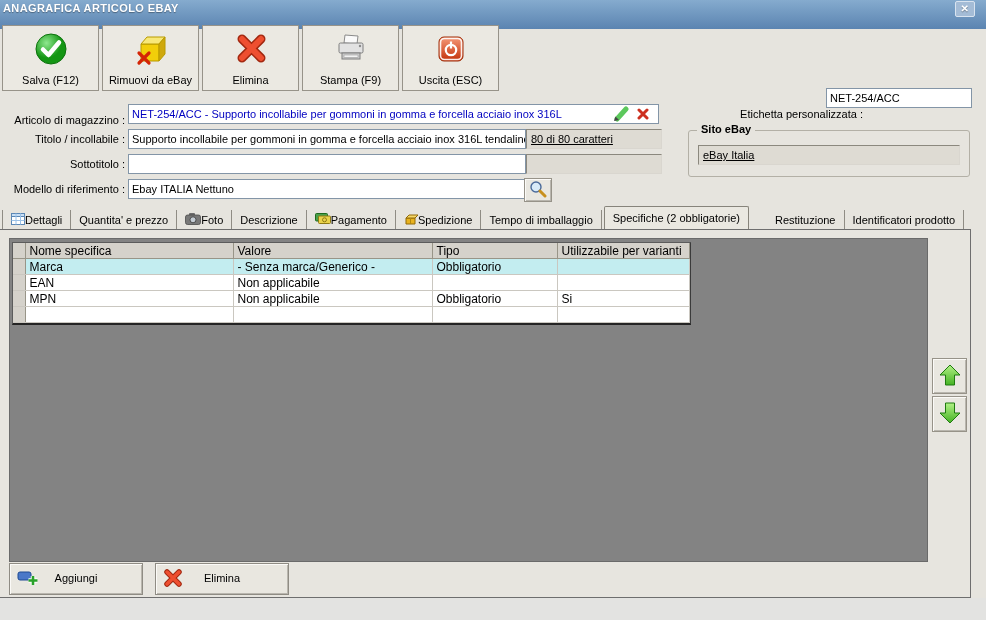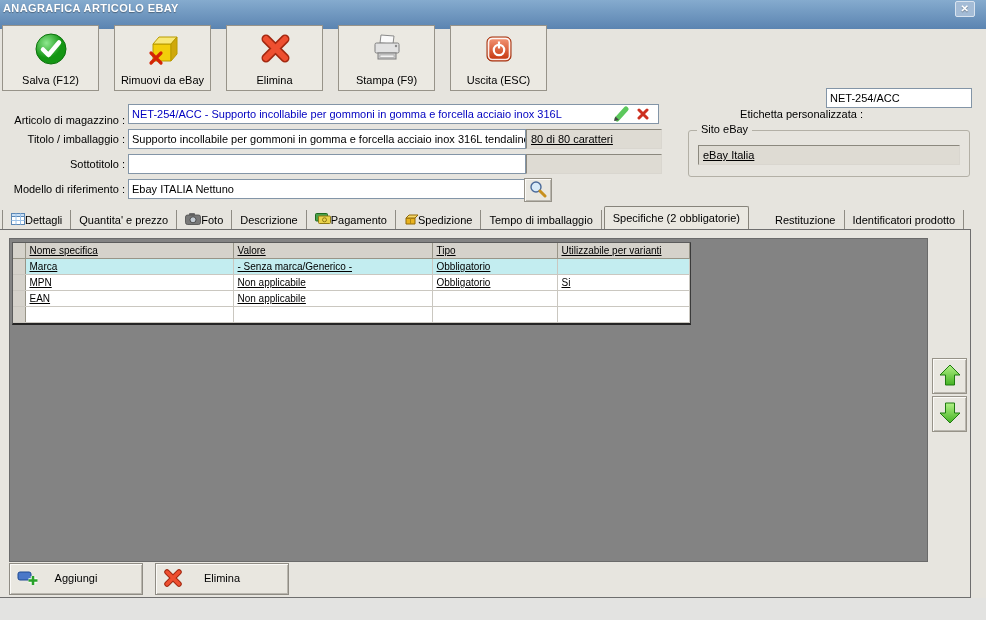--- a/index.html
+++ b/index.html
@@ -1,44 +1,44 @@
 <!DOCTYPE html>
 <html><head>
 <meta charset="utf-8">
 <style>
   html,body{margin:0;padding:0;background:#e3e1dc;font-family:"Liberation Sans",sans-serif;font-size:11px;color:#000;}
   .window{position:relative;width:986px;height:620px;background:#e6e4de;overflow:hidden;}
   
   .titlebar{position:absolute;left:0;top:0;width:986px;height:29px;background:linear-gradient(#85abce,#5b84b1);color:#fff;font-weight:bold;line-height:17px;padding-left:3px;box-sizing:border-box;text-shadow:0 1px 1px rgba(0,0,0,.35);letter-spacing:.4px;}
   .close-btn{position:absolute;top:1px;right:11px;width:18px;height:14px;background:#a4bcd6;border:1px solid #d9e4f0;border-radius:2px;color:#fff;font-size:10px;font-weight:bold;line-height:13px;text-align:center;cursor:pointer;}
   
-  .toolbar{position:absolute;left:2px;top:25px;display:flex;gap:15px;align-items:flex-end;}
+  .toolbar{position:absolute;left:2px;top:25px;display:flex;gap:3px;align-items:flex-end;}
   .tb-btn{width:95px;height:64px;border:1px solid #979389;background:#ebe9e2;position:relative;cursor:pointer;}
   .tb-icon{height:40px;display:flex;align-items:center;justify-content:center;margin-top:3px;}
   .tb-label{position:absolute;bottom:4px;left:0;width:100%;text-align:center;}
   
   .lbl{position:absolute;height:19px;line-height:19px;text-align:right;}
   .fld{position:absolute;height:18px;line-height:18px;border:1px solid #8395a7;background:#fff;padding:0 3px;white-space:nowrap;overflow:hidden;}
   .fld.blue{color:#0000c0;}
   .ro{position:absolute;height:18px;line-height:18px;background:#dedbd3;border:1px solid;border-color:#8b887e #d9d6cf #d9d6cf #8b887e;padding:0 4px;white-space:nowrap;overflow:hidden;text-decoration:underline;}
   .groupbox{position:absolute;border:1px solid #b3b0a6;border-radius:3px;}
-  .groupbox .legend{position:absolute;top:-8px;left:8px;background:#e6e4de;padding:0 4px;}
+  .groupbox .legend{position:absolute;top:-8px;left:8px;background:#e6e4de;padding:0 4px;font-weight:bold;}
   .mini-btn{position:absolute;border:1px solid #979389;background:#e9e7e0;box-shadow:inset 1px 1px 0 #fbfaf7,inset -1px -1px 0 #b9b6ae;display:flex;align-items:center;justify-content:center;cursor:pointer;}
   .fld-icons{position:absolute;top:106px;display:flex;gap:7px;align-items:center;}
   
   .tabs{position:absolute;left:2px;top:207px;height:22px;display:flex;align-items:flex-end;}
   .tab{height:19px;display:flex;align-items:center;gap:0;padding:0 8px;border-right:1px solid #8f8c84;cursor:pointer;white-space:nowrap;}
   .tab:first-child{border-left:1px solid #8f8c84;}
   .tab.active{height:22px;background:#eae8e1;border:1px solid #87847b;border-bottom:none;border-radius:2px 2px 0 0;margin-left:2px;margin-right:18px;position:relative;z-index:3;}
   
   .page{position:absolute;left:-1px;top:229px;width:970px;height:367px;border:1px solid #6e6e6e;background:#e7e5df;}
   .panel{position:absolute;left:9px;top:8px;width:917px;height:322px;background:#838383;border:1px solid #6a6a6a;}
   
   .grid-wrap{position:absolute;left:2px;top:3px;border:1px solid #5c5c5c;border-bottom:2px solid #242424;border-right:1px solid #3a3a3a;}
-  table.grid{border-collapse:collapse;table-layout:fixed;font-size:10px;text-decoration:underline;}
+  table.grid{border-collapse:collapse;table-layout:fixed;font-size:12px;}
   table.grid td,table.grid th{height:15px;padding:0 0 0 4px;text-align:left;font-weight:normal;overflow:hidden;white-space:nowrap;}
   table.grid th{background:#d5d2cb;border-right:1px solid #989588;border-bottom:1px solid #989588;}
   table.grid td{background:#fff;border-right:1px solid #cac7c0;border-bottom:1px solid #cac7c0;}
   table.grid td.gutter{background:#d5d2cb;border-right:1px solid #989588;padding:0;}
   table.grid tr.sel td{background:#c3edf0;}
   table.grid tr.sel td.gutter{background:#d5d2cb;}
   td.b{font-weight:bold;}
   
   .arrow-btn{width:33px;height:34px;}
   
@@ -129,21 +129,21 @@
   <div class="fld-icons" style="left:612px;">
     <span><svg width="18" height="16" viewBox="0 0 18 16">
           <path d="M5 13 L14 3" stroke="#5cc85c" stroke-width="5" stroke-linecap="round"></path>
           <polygon points="2,15 7,14 3.5,10.5" fill="#474747"></polygon>
         </svg></span>
     <span><svg width="12" height="12" viewBox="0 0 12 12">
           <path d="M2 2 L10 10 M10 2 L2 10" stroke="#cc3020" stroke-width="3" stroke-linecap="round"></path>
         </svg></span>
   </div>
 
-  <div class="lbl" style="left:0;top:130px;width:125px;">Titolo / imballaggio :</div>
+  <div class="lbl" style="left:0;top:130px;width:125px;">Titolo / incollabile :</div>
   <div class="fld" style="left:128px;top:129px;width:390px;">Supporto incollabile per gommoni in gomma e forcella acciaio inox 316L tendalino</div>
   <div class="ro" style="left:526px;top:129px;width:126px;">80 di 80 caratteri</div>
 
   <div class="lbl" style="left:0;top:155px;width:125px;">Sottotitolo :</div>
   <div class="fld" style="left:128px;top:154px;width:390px;"></div>
   <div class="ro" style="left:526px;top:154px;width:126px;"></div>
 
   <div class="lbl" style="left:0;top:180px;width:125px;">Modello di riferimento :</div>
   <div class="fld" style="left:128px;top:179px;width:390px;">Ebay ITALIA Nettuno</div>
   <div class="mini-btn" style="left:524px;top:178px;width:26px;height:22px;">
@@ -236,31 +236,31 @@
           </tr>
           <tr class="sel">
             <td class="gutter"></td>
             <td class="b">Marca</td>
             <td>- Senza marca/Generico -</td>
             <td>Obbligatorio</td>
             <td></td>
           </tr>
           <tr>
             <td class="gutter"></td>
+            <td>EAN</td>
+            <td>Non applicabile</td>
+            <td></td>
+            <td></td>
+          </tr>
+          <tr>
+            <td class="gutter"></td>
             <td class="b">MPN</td>
             <td>Non applicabile</td>
             <td>Obbligatorio</td>
             <td>Si</td>
-          </tr>
-          <tr>
-            <td class="gutter"></td>
-            <td>EAN</td>
-            <td>Non applicabile</td>
-            <td></td>
-            <td></td>
           </tr>
           <tr>
             <td class="gutter"></td>
             <td></td>
             <td></td>
             <td></td>
             <td></td>
           </tr>
         </tbody>
           </table>

